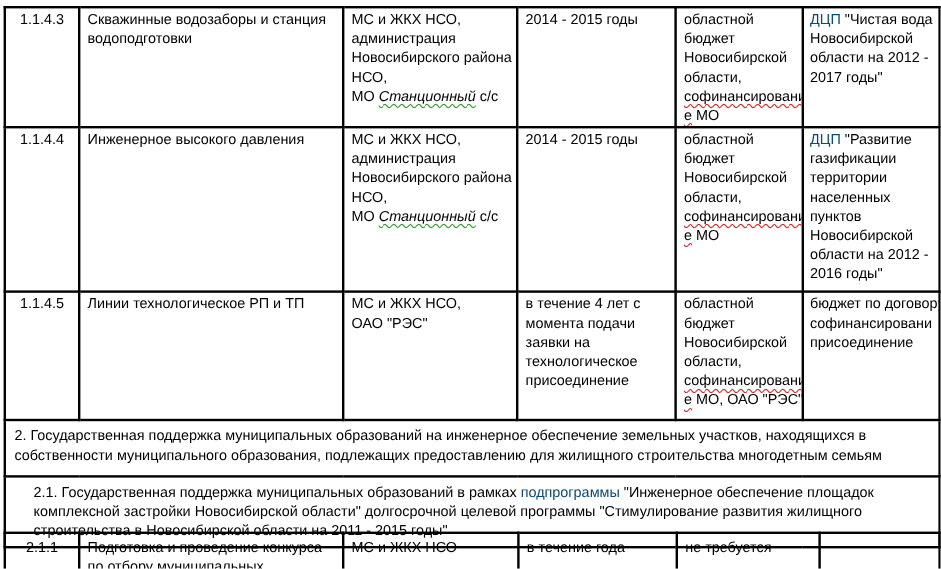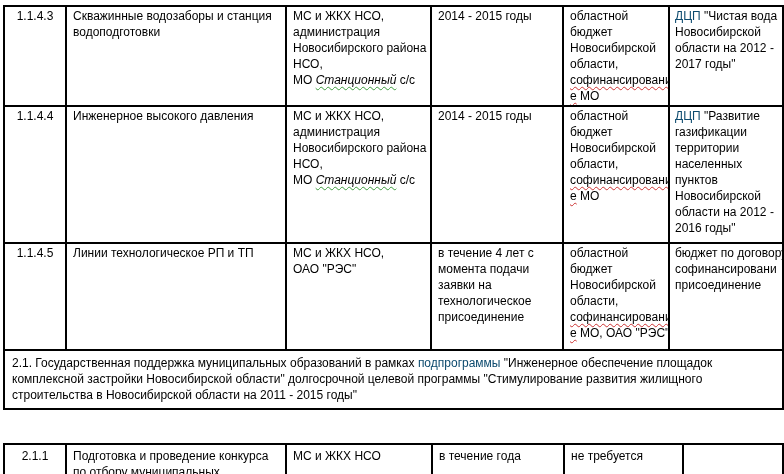--- a/index.html
+++ b/index.html
@@ -15,21 +15,21 @@
     border:2px solid #000; vertical-align:top;
     padding:1px 4px 1px 6px; overflow:hidden;margin-left:20px;
   }
   td.num { text-align:center; padding:1px 2px; }
   td.budget { padding:1px 2px 1px 6px; }
   td.note { padding:1px 2px 1px 5px; }
   .r1 td { height:96px; }
   .r2 td { height:133px; }
   .r3 td { height:103px; }
   .r4 td { height:40px; padding:4px 8px 1px 7px; }
-  .r5 td { height:52px; padding:4px 8px 1px 7px; }
+  .r5 td { height:52px; padding:4px 8px 1px 23px; }
   .tB td { height:60px; padding-top:3px; }
   .ln { white-space:nowrap; }
   .link { color:#0c4a6e; text-decoration:none; cursor:pointer; }
   .spell {
     text-decoration-line:underline; text-decoration-style:wavy;
     text-decoration-color:#CC3333; text-decoration-thickness:1px; text-underline-offset:2px;
   }
   .gram {
     text-decoration-line:underline; text-decoration-style:wavy;
     text-decoration-color:#3C9B3C; text-decoration-thickness:1px; text-underline-offset:2px;font-style:italic;
@@ -111,20 +111,23 @@
         <div class="ln"><span class="spell">софинансировани</span></div>
         <div class="ln"><span class="spell">е</span><span> МО, ОАО "РЭС"</span></div>
       </td>
       <td class="note">
         <div class="ln">бюджет по договору</div>
         <div class="ln">софинансировани</div>
         <div class="ln">присоединение</div>
       </td>
     </tr>
 
+    <tr class="r4">
+      <td colspan="6">2. Государственная поддержка муниципальных образований на инженерное обеспечение земельных участков, находящихся в собственности муниципального образования, подлежащих предоставлению для жилищного строительства многодетным семьям</td>
+    </tr>
 
     <tr class="r5">
       <td colspan="6"><span>2.1. Государственная поддержка муниципальных образований в рамках </span><span class="link">подпрограммы</span><span> "Инженерное обеспечение площадок комплексной застройки Новосибирской области" долгосрочной целевой программы "Стимулирование развития жилищного строительства в Новосибирской области на 2011 - 2015 годы"</span></td>
     </tr>
   </tbody>
     </table>
 
   <table class="tB">
     <colgroup>
       <col style="width:62px">

